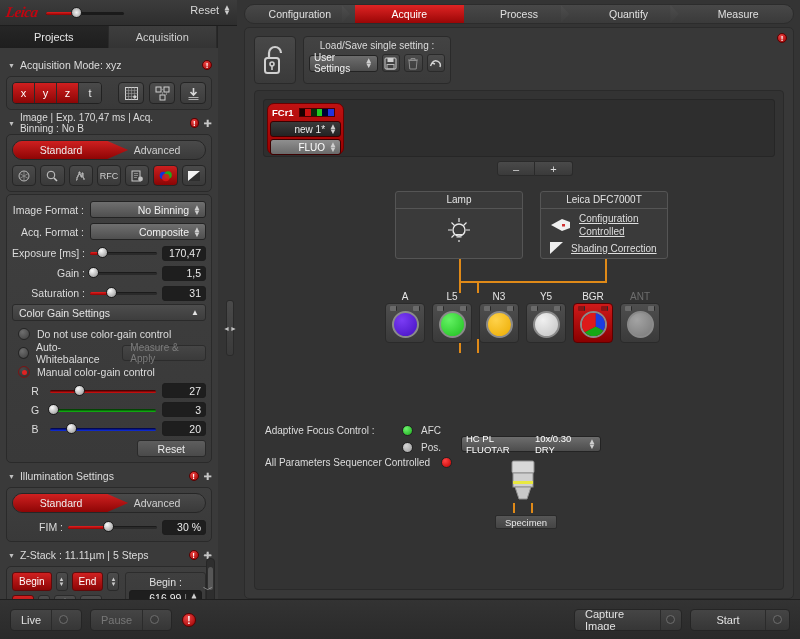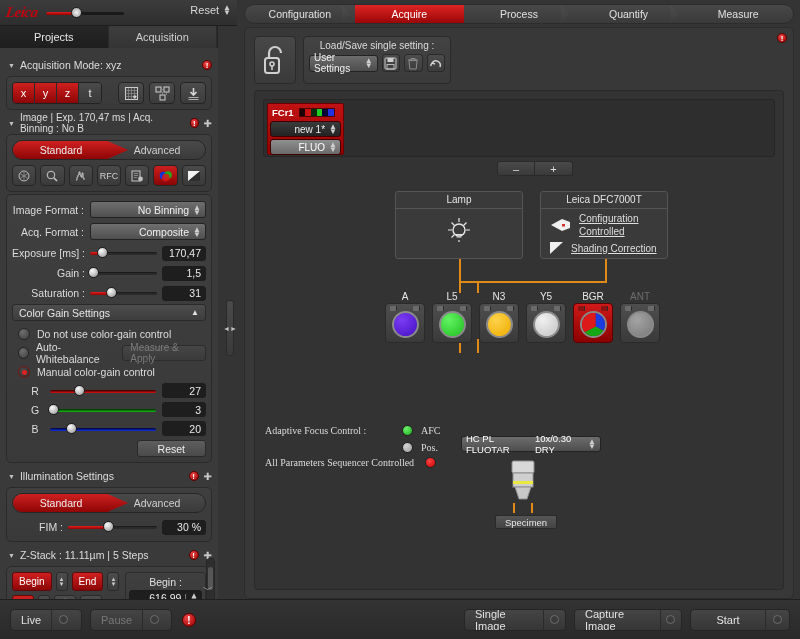--- a/index.html
+++ b/index.html
@@ -323,21 +323,21 @@
     position: absolute; left: 9px; top: 62px; right: 9px; bottom: 8px;
     background: #333333; border: 1px solid #2a2a2a; border-radius: 4px;
   }
   #chanbar {
     position: absolute; left: 8px; top: 8px; right: 8px; height: 58px;
     background: #2e2e2e; border: 1px solid #262626; border-radius: 3px;
   }
   #fcr {
     position: absolute; left: 3px; top: 3px; width: 77px; height: 52px;
     background: linear-gradient(#c01212,#9a0000); border: 1px solid #6a0000;
-    border-radius: 2px; padding: 2px;
+    border-radius: 7px; padding: 2px;
   }
   #fcr .hd { display: flex; align-items: center; gap: 5px; height: 13px; padding: 0 2px; }
   #fcr .hd .nm { font-size: 9.5px; color: #fff; font-weight: bold; }
   #fcr .bar { display: flex; width: 36px; height: 9px; border: 1px solid #4a0000; }
   #fcr .bar i { flex: 1; display: block; }
   #fcr .s {
     height: 16px; margin-top: 2px; border: 1px solid #3c0000; border-radius: 3px;
     display: flex; align-items: center; justify-content: flex-end; padding: 0 3px; gap: 4px;
     font-size: 10px;
   }
@@ -392,21 +392,21 @@
 
   .objlens {
     position: absolute; left: 247px; top: 368px; width: 42px; height: 44px;
   }
   .speclabel {
     position: absolute; left: 240px; top: 424px; width: 62px; height: 14px;
     background: linear-gradient(#565656,#444); border: 1px solid #2a2a2a; border-radius: 2px;
     font-size: 9.5px; color: #e8e8e8; display: flex; align-items: center; justify-content: center;
   }
 
-  .afcrow { position: absolute; display: flex; align-items: center; gap: 8px; font-size: 10px; color: #dcdcdc; font-family: Liberation Serif, serif; }
+  .afcrow { position: absolute; display: flex; align-items: center; gap: 8px; font-size: 10px; color: #dcdcdc; }
   .led-dot { width: 11px; height: 11px; border-radius: 50%; border: 1px solid #222; }
 
   .conn { position: absolute; background: #e08a18; }
 </style>
 </head>
 <body>
 
 <div id="app">
 
   <div id="topbar">
@@ -944,26 +944,20 @@
         </span>
     </div>
     <div class="ctrlbtn dim" style="margin-left:8px;width:82px">
       <span class="t">Pause</span>
       <span class="led">
           <i></i>
         </span>
     </div>
     <span class="info-dot" style="margin-left:10px;width:14px;height:14px;line-height:14px;font-size:10px">!</span>
     <div style="flex:1"></div>
-    <div class="ctrlbtn" style="width:102px">
-      <span class="t">Single Image</span>
-      <span class="led">
-          <i></i>
-        </span>
-    </div>
     <div class="ctrlbtn" style="margin-left:8px;width:108px">
       <span class="t">Capture Image</span>
       <span class="led">
           <i></i>
         </span>
     </div>
     <div class="ctrlbtn" style="margin-left:8px;margin-right:10px;width:100px">
       <span class="t" style="flex:1;text-align:center">Start</span>
       <span class="led">
           <i></i>

